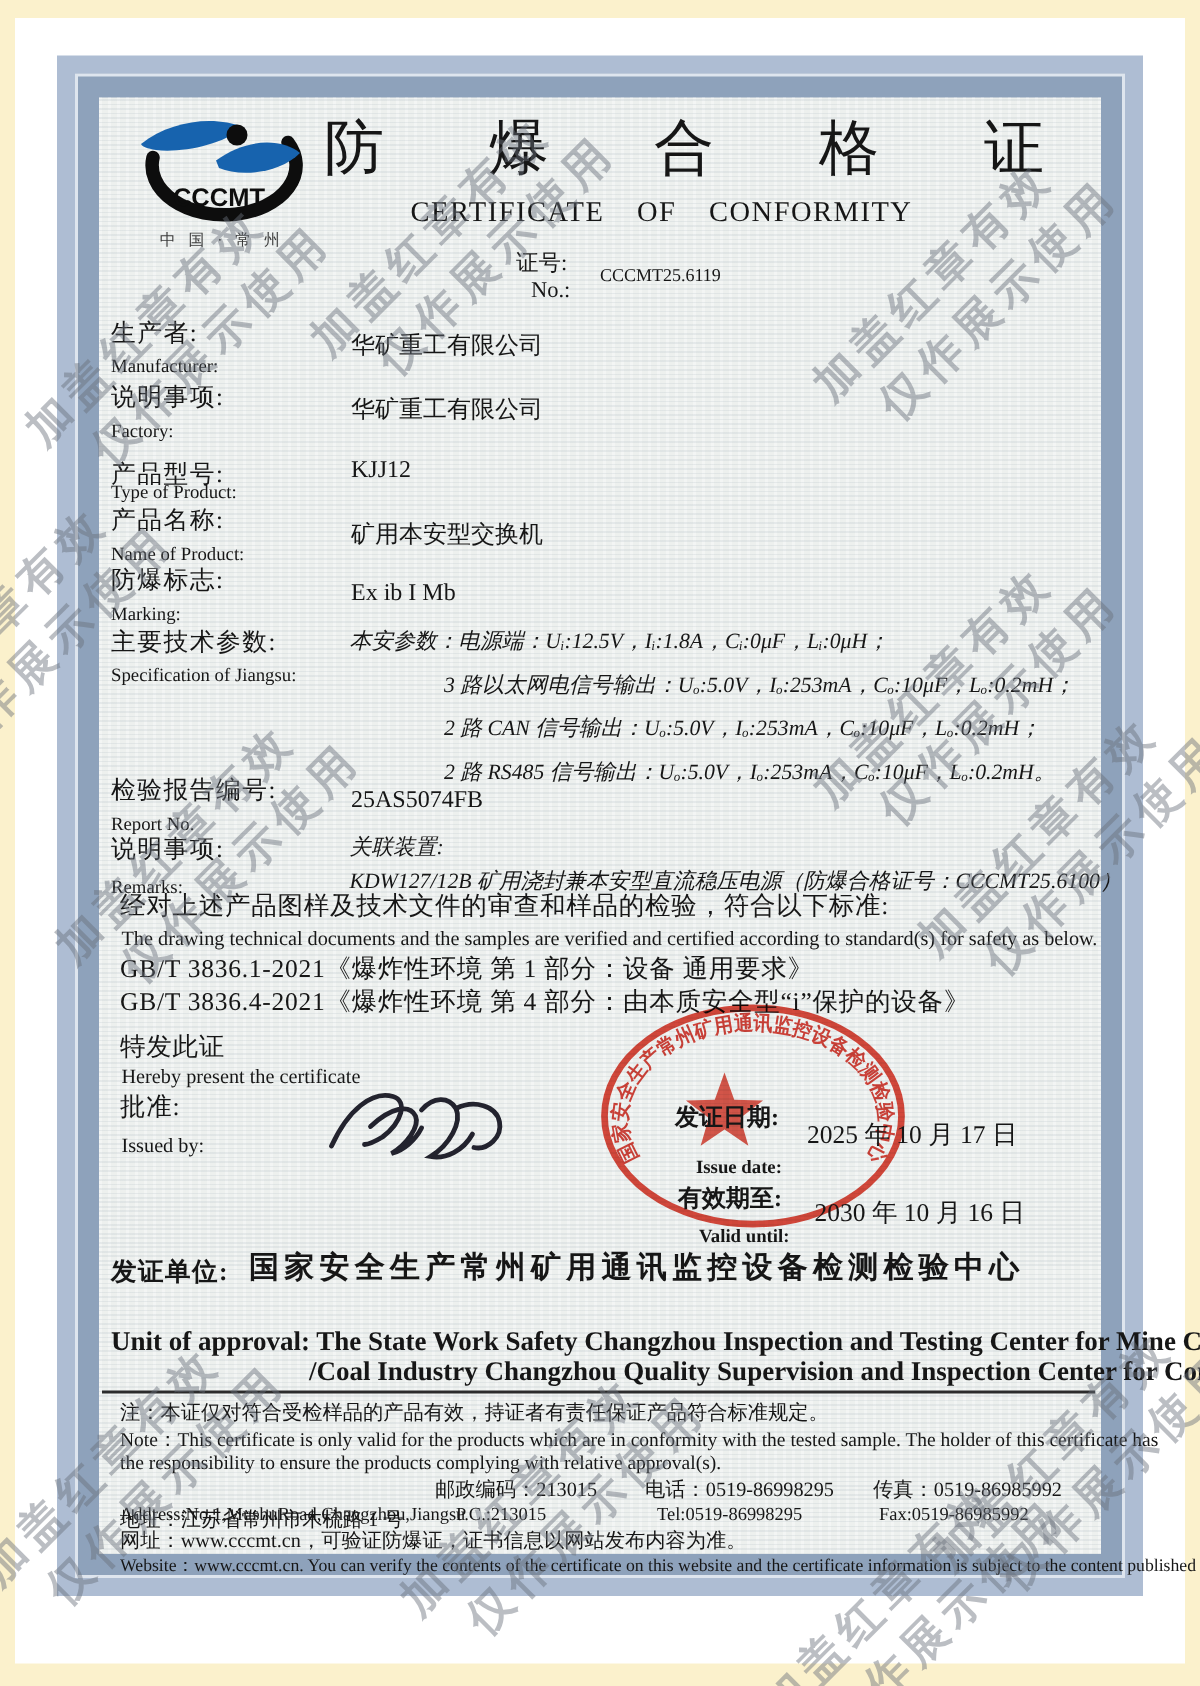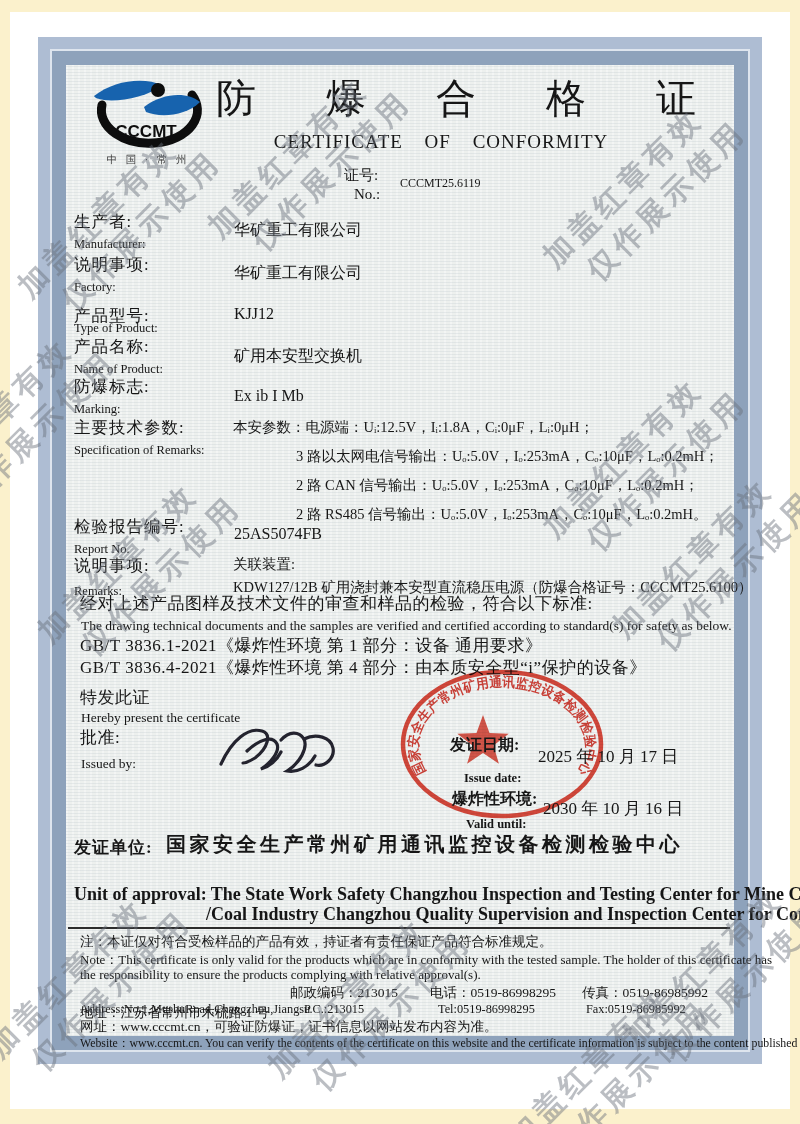--- a/index.html
+++ b/index.html
@@ -18,21 +18,21 @@
     background-color:#edf0ee;
     background-image:
       repeating-linear-gradient(0deg, rgba(176,188,196,0.22) 0 1px, rgba(255,255,255,0) 1px 3px),
       repeating-linear-gradient(90deg, rgba(255,255,255,0.35) 0 2px, rgba(255,255,255,0) 2px 6px);
   }
   .title{font-size:40px;letter-spacing:30px;text-align:center;white-space:nowrap;font-weight:400;}
   .subtitle{font-size:19px;word-spacing:16px;text-align:center;letter-spacing:1px;}
   .lz{font-size:16.5px;letter-spacing:1px;white-space:nowrap;}
   .le{font-size:12.5px;white-space:nowrap;}
   .val{font-size:16px;white-space:nowrap;}
-  .spec{font-size:14.5px;white-space:nowrap;}
+  .spec{font-size:14.5px;white-space:nowrap;font-style:italic;}
   .para{font-size:17px;white-space:nowrap;letter-spacing:0.5px;}
   .paraen{font-size:13.5px;white-space:nowrap;}
   .bold{font-weight:bold;text-align:center;}
   .unit1{font-size:20px;font-weight:bold;letter-spacing:3.5px;white-space:nowrap;}
   .uniten{font-size:18px;font-weight:bold;white-space:nowrap;}
   .foot-zh{font-size:13.5px;white-space:nowrap;}
   .foot-en{font-size:12.3px;white-space:nowrap;}
   .rule{height:2px;background:#2c2c2c;}
   .wm{
     position:absolute;width:260px;height:110px;
@@ -82,21 +82,21 @@
 
         <div class="abs lz" style="left:8px;top:271px;">产品名称:</div>
         <div class="abs le" style="left:8px;top:297px;">Name of Product:</div>
         <div class="abs val" style="left:168px;top:281px;">矿用本安型交换机</div>
 
         <div class="abs lz" style="left:8px;top:311px;">防爆标志:</div>
         <div class="abs le" style="left:8px;top:337px;">Marking:</div>
         <div class="abs val" style="left:168px;top:322px;">Ex ib I Mb</div>
 
         <div class="abs lz" style="left:8px;top:352px;">主要技术参数:</div>
-        <div class="abs le" style="left:8px;top:378px;">Specification of Remarks:</div>
+        <div class="abs le" style="left:8px;top:378px;">Specification of Jiangsu:</div>
         <div class="abs spec" style="left:167px;top:353px;">本安参数：电源端：Uᵢ:12.5V，Iᵢ:1.8A，Cᵢ:0μF，Lᵢ:0μH；</div>
         <div class="abs spec" style="left:230px;top:382px;">3 路以太网电信号输出：Uₒ:5.0V，Iₒ:253mA，Cₒ:10μF，Lₒ:0.2mH；</div>
         <div class="abs spec" style="left:230px;top:411px;">2 路 CAN 信号输出：Uₒ:5.0V，Iₒ:253mA，Cₒ:10μF，Lₒ:0.2mH；</div>
         <div class="abs spec" style="left:230px;top:440px;">2 路 RS485 信号输出：Uₒ:5.0V，Iₒ:253mA，Cₒ:10μF，Lₒ:0.2mH。</div>
 
         <div class="abs lz" style="left:8px;top:451px;">检验报告编号:</div>
         <div class="abs le" style="left:8px;top:477px;">Report No.</div>
         <div class="abs val" style="left:168px;top:460px;font-family:Liberation Serif, serif;">25AS5074FB</div>
 
         <div class="abs lz" style="left:8px;top:490px;">说明事项:</div>
@@ -130,21 +130,21 @@
           <ellipse cx="106" cy="79" rx="99" ry="72" fill="none" stroke="#dc3a2c" stroke-width="4.5"></ellipse>
           <text font-size="13.5" font-weight="bold" fill="#d6342a" font-family="Liberation Serif, serif">
             <textPath href="#arcpath" startOffset="0" textLength="282" lengthAdjust="spacingAndGlyphs">国家安全生产常州矿用通讯监控设备检测检验中心</textPath>
           </text>
           <polygon points="87,50 93.5,68.1 112.7,68.7 97.5,80.4 102.9,98.8 87,88 71.1,98.8 76.5,80.4 61.3,68.7 80.5,68.1" fill="#dc4a3c"></polygon>
         </svg>
 
         <div class="abs overstamp bold" style="left:384px;top:670px;font-size:16px;">发证日期:</div>
         <div class="abs overstamp bold" style="left:398px;top:706px;font-size:12.5px;">Issue date:</div>
         <div class="abs overstamp" style="left:472px;top:680px;font-size:17px;white-space:nowrap;">2025 年 10 月 17 日</div>
-        <div class="abs overstamp bold" style="left:386px;top:724px;font-size:16px;">爆炸性环境:</div>
+        <div class="abs overstamp bold" style="left:386px;top:724px;font-size:16px;">有效期至:</div>
         <div class="abs overstamp bold" style="left:400px;top:752px;font-size:12.5px;">Valid until:</div>
         <div class="abs overstamp" style="left:477px;top:732px;font-size:17px;white-space:nowrap;">2030 年 10 月 16 日</div>
 
         <div class="abs bold" style="left:8px;top:771px;font-size:17px;letter-spacing:1px;white-space:nowrap;">发证单位:</div>
         <div class="abs unit1" style="left:100px;top:766px;">国家安全生产常州矿用通讯监控设备检测检验中心</div>
         <div class="abs uniten" style="left:8px;top:819px;">Unit of approval: The State Work Safety Changzhou Inspection and Testing Center for Mine Communication and Monitoring Devices</div>
         <div class="abs uniten" style="left:140px;top:839px;">/Coal Industry Changzhou Quality Supervision and Inspection Center for Communication and Monitoring Products</div>
 
         <div class="abs rule" style="left:2px;top:862px;width:662px;"></div>
 

